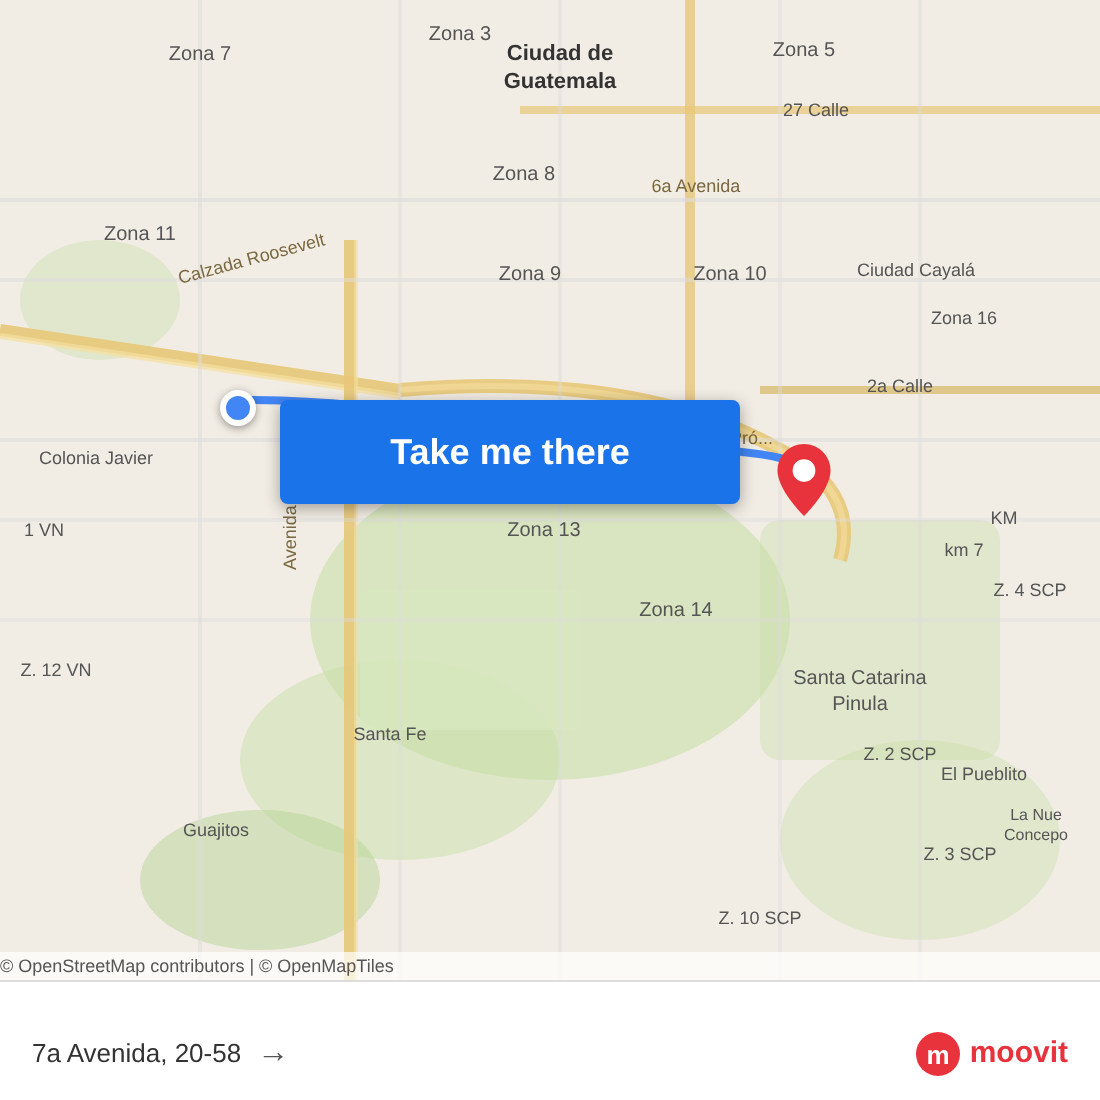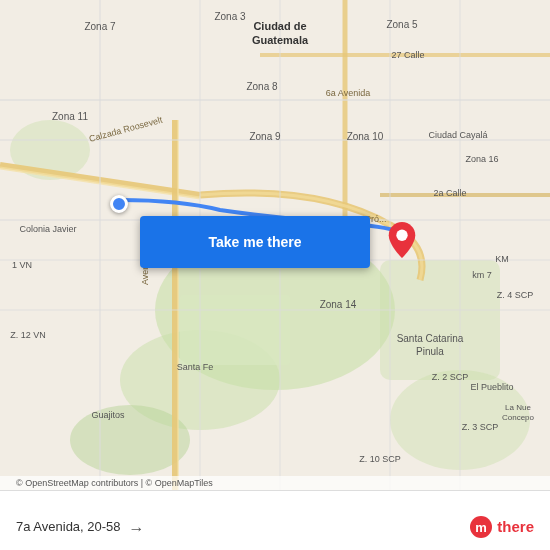--- a/index.html
+++ b/index.html
@@ -29,31 +29,30 @@
 
     
     #take-me-there-btn {
       position: absolute;
       top: 200px;
       left: 140px;
       width: 230px;
       height: 52px;
       background-color: #1a73e8;
       color: white;
-      font-size: 14px;
+      font-size: 18px;
       font-weight: bold;
       border: none;
       border-radius: 4px;
       cursor: pointer;
       display: flex;
       align-items: center;
       justify-content: center;
       box-shadow: 0 2px 8px rgba(0,0,0,0.35);
       z-index: 10;
-      margin-top: 16px;
     }
 
     
     #origin-marker {
       position: absolute;
       top: 195px;
       left: 110px;
       width: 18px;
       height: 18px;
       background: #4285f4;
@@ -80,21 +79,21 @@
       position: absolute;
       bottom: 0;
       left: 0;
       width: 100%;
       height: 14px;
       background: rgba(255,255,255,0.7);
       font-size: 9px;
       color: #555;
       display: flex;
       align-items: center;
-      padding: 0 16px;
+      padding: 0 0;
       gap: 2px;
     }
 
     
     #bottom-bar {
       width: 550px;
       height: 72px;
       background: white;
       display: flex;
       align-items: center;
@@ -246,15 +245,15 @@
   <div class="route-info">
     <span id="route-from">7a Avenida, 20-58</span>
     <span id="route-arrow" style="margin:0 8px;font-size:16px;color:#555;">→</span>
   </div>
   <div id="moovit-logo">
 
     <svg width="22" height="22" viewBox="0 0 22 22">
       <circle cx="11" cy="11" r="11" fill="#e8323c"></circle>
       <text x="11" y="16" text-anchor="middle" font-size="13" font-weight="bold" fill="white" font-family="Arial">m</text>
     </svg>
-    <span id="moovit-text" style="font-size:15px;font-weight:bold;color:#e8323c;margin-left:3px;">there</span>
+    <span id="moovit-text" style="font-size:15px;font-weight:bold;color:#e8323c;margin-left:3px;">moovit</span>
   </div>
 </div>
 
 </body></html>

